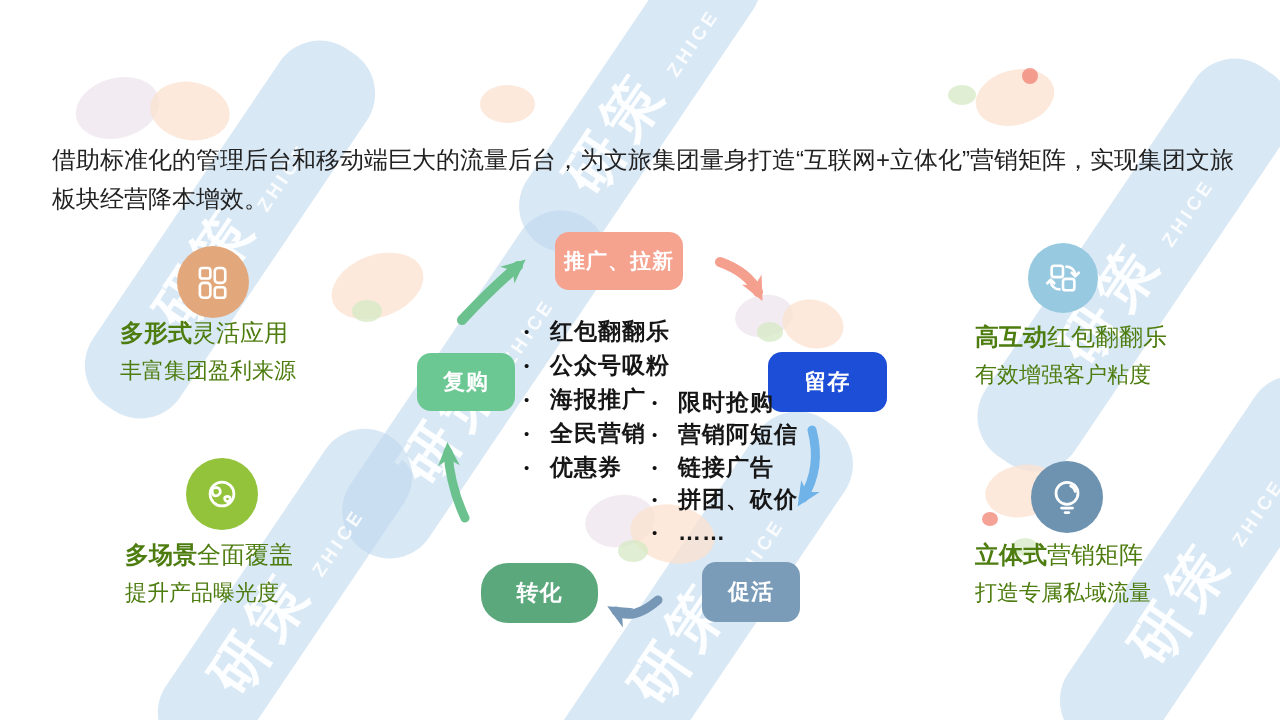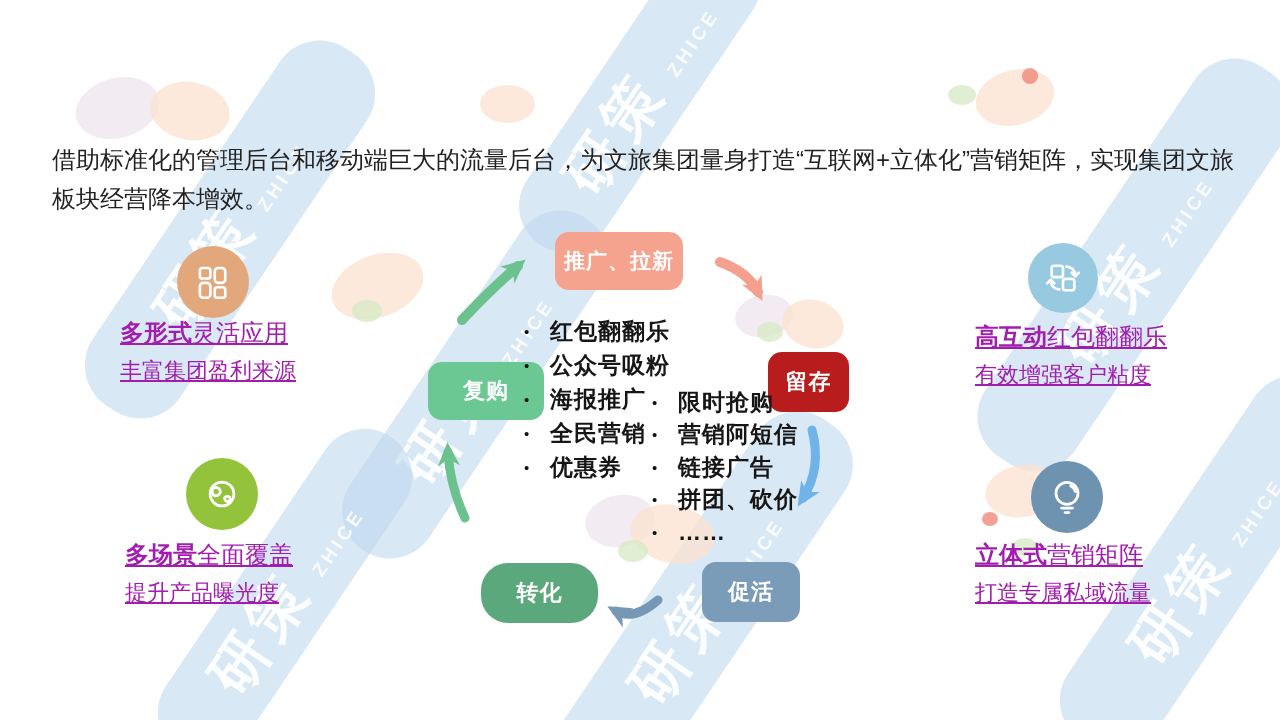--- a/index.html
+++ b/index.html
@@ -29,21 +29,21 @@
   .node{position:absolute;z-index:4;border-radius:14px;display:flex;align-items:center;justify-content:center;
         color:#fff;font-weight:700;font-size:22px;letter-spacing:1px;}
 
   .blist{position:absolute;z-index:4;}
   .blist .li{display:flex;align-items:center;height:34px;}
   .blist.tight .li{height:32.5px;}
   .blist .dot{width:26px;font-size:15px;color:#111;text-align:left;padding-left:4px;}
   .blist .lbl{font-size:23px;font-weight:700;color:#161616;letter-spacing:1px;}
 
   .feat-circle{position:absolute;z-index:3;border-radius:50%;display:flex;align-items:center;justify-content:center;}
-  .feat-text{position:absolute;z-index:3;color:#a21caf;text-decoration:underline;}
+  .feat-text{position:absolute;z-index:3;color:#4d7c0f;}
   .feat-text .l1{font-size:24px;line-height:30px;}
   .feat-text .l1 .strong{font-weight:900;}
   .feat-text .l1 .rest{font-weight:400;}
   .feat-text .l2{font-size:22px;font-weight:400;line-height:30px;margin-top:8px;}
 
   svg.arrows{position:absolute;left:0;top:0;z-index:2;pointer-events:none;}
   .icon-svg{display:block;}
 </style>
 </head>
 <body>
@@ -118,30 +118,30 @@
     <path d="M462,320 Q492,288 518,266" stroke="#6CC28E" stroke-width="10" fill="none" stroke-linecap="round" marker-end="url(#mGreen)"></path>
     <path d="M720,262 Q748,272 758,292" stroke="#F5A08F" stroke-width="10" fill="none" stroke-linecap="round" marker-end="url(#mSalmon)"></path>
     <path d="M812,430 Q822,468 803,498" stroke="#6FB3E8" stroke-width="9" fill="none" stroke-linecap="round" marker-end="url(#mBlue)"></path>
     <path d="M658,600 Q634,621 616,611" stroke="#7697B5" stroke-width="9" fill="none" stroke-linecap="round" marker-end="url(#mGray)"></path>
     <path d="M465,518 Q450,486 448,452" stroke="#6CC28E" stroke-width="9" fill="none" stroke-linecap="round" marker-end="url(#mGreen)"></path>
   </svg>
 
   <div class="node" style="left:555px;top:232px;width:128px;height:58px;background:#F5A28F;font-size:21px;">
     <span>推广、拉新</span>
   </div>
-  <div class="node" style="left:768px;top:352px;width:81px;height:60px;background:#b91c1c;">
+  <div class="node" style="left:768px;top:352px;width:119px;height:60px;background:#1d4ed8;">
     <span>留存</span>
   </div>
   <div class="node" style="left:702px;top:562px;width:98px;height:60px;background:#7A9CB8;">
     <span>促活</span>
   </div>
   <div class="node" style="left:481px;top:563px;width:117px;height:60px;background:#5CA87D;border-radius:27px;">
     <span>转化</span>
   </div>
-  <div class="node" style="left:428px;top:353px;width:116px;height:58px;background:#6CC893;margin-top:9px;">
+  <div class="node" style="left:417px;top:353px;width:98px;height:58px;background:#6CC893;">
     <span>复购</span>
   </div>
 
   <div class="blist" style="left:520px;top:314px;">
     <div class="li">
         <span class="dot">•</span>
         <span class="lbl">红包翻翻乐</span>
       </div>
     <div class="li">
         <span class="dot">•</span>

